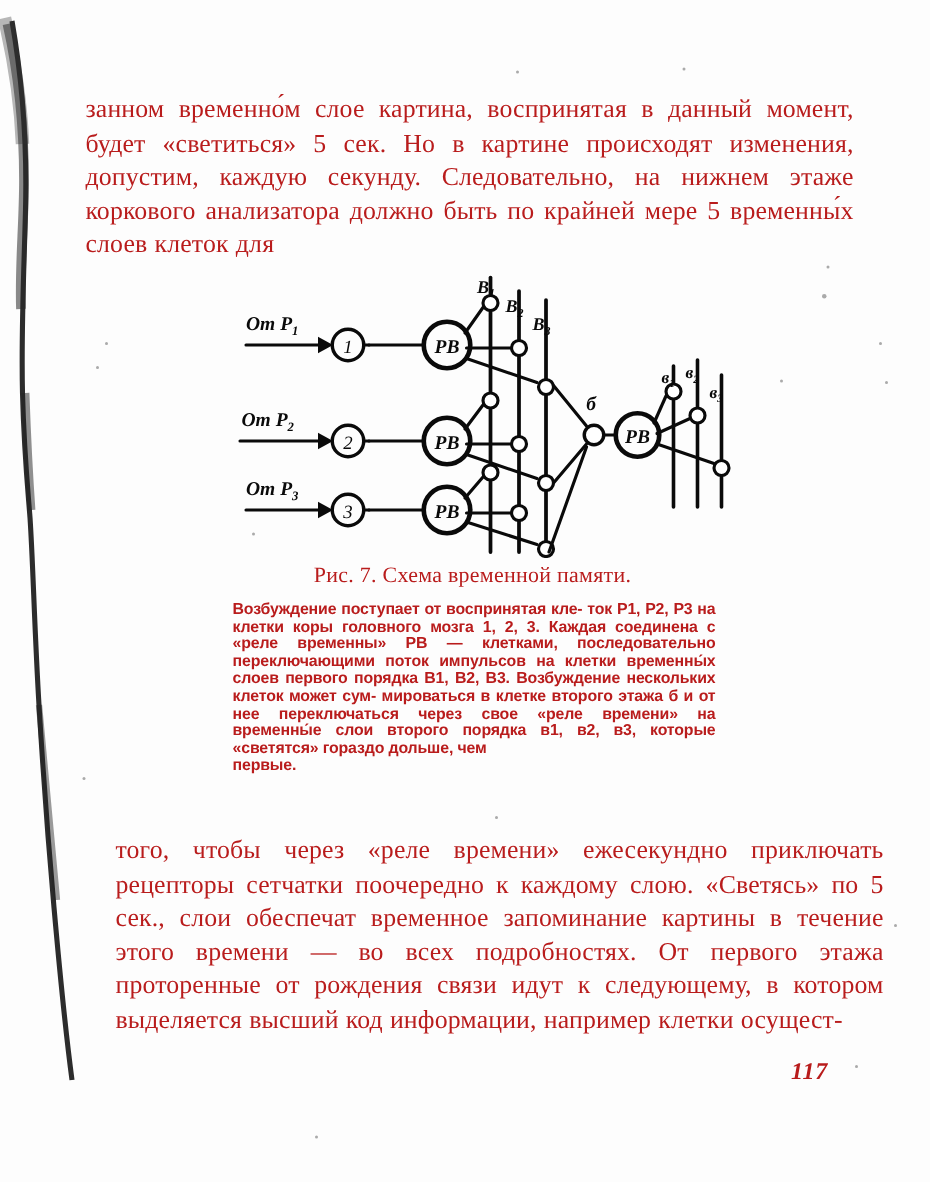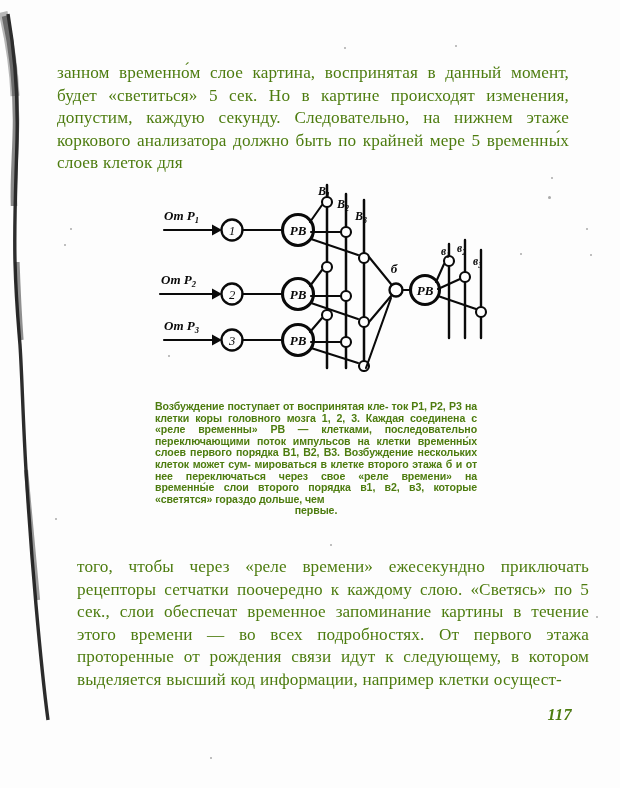--- a/index.html
+++ b/index.html
@@ -7,21 +7,21 @@
     padding: 0;
     background: #ffffff;
   }
   #page {
     position: relative;
     width: 620px;
     height: 788px;
     background: #fdfdfd;
     overflow: hidden;
     font-family: "Liberation Serif", "DejaVu Serif", serif;
-    color: #4d7c0f;
+    color: #b91c1c;
   }
 
   
   .scan-edge {
     position: absolute;
     left: 0;
     top: 0;
     width: 70px;
     height: 788px;
     pointer-events: none;
@@ -75,27 +75,26 @@
     font-size: 10.6px;
     line-height: 11.6px;
     text-align: justify;
     text-justify: inter-word;
     font-family: "Liberation Sans", "DejaVu Sans", sans-serif;
     font-weight: 700;
     letter-spacing: -.1px;
   }
   .fig-note .lastline {
     display: block;
-    text-align: center;
   }
 
   
   #folio {
     position: absolute;
-    right: 48px;
+    right: 68px;
     top: 706px;
     font-size: 16px;
     font-weight: 700;
     font-style: italic;
     letter-spacing: .5px;
   }
 </style>
 </head>
 <body>
 
@@ -227,20 +226,21 @@
         <text x="187" y="36" font-size="12" font-weight="700" font-style="italic">В<tspan font-size="8" dy="3">2</tspan></text>
         <text x="205" y="48" font-size="12" font-weight="700" font-style="italic">В<tspan font-size="8" dy="3">3</tspan></text>
 
         <text x="291" y="83" font-size="11.5" font-weight="700" font-style="italic">в<tspan font-size="7.5" dy="3">1</tspan></text>
         <text x="307" y="80" font-size="11.5" font-weight="700" font-style="italic">в<tspan font-size="7.5" dy="3">2</tspan></text>
         <text x="323" y="93" font-size="11.5" font-weight="700" font-style="italic">в<tspan font-size="7.5" dy="3">3</tspan></text>
       </g>
     </svg>
   </div>
 
+  <div class="fig-caption">Рис. 7. Схема временной памяти.</div>
 
   <div class="fig-note">
     <span>Возбуждение поступает от воспринятая кле-</span>
     <span>ток P1, P2, P3 на клетки коры головного</span>
     <span>мозга 1, 2, 3. Каждая соединена с «реле</span>
     <span>временны» РВ — клетками, последовательно</span>
     <span>переключающими поток импульсов на клетки</span>
     <span>временны́х слоев первого порядка В1, В2, В3.</span>
     <span>Возбуждение нескольких клеток может сум-</span>
     <span>мироваться в клетке второго этажа б и от</span>

